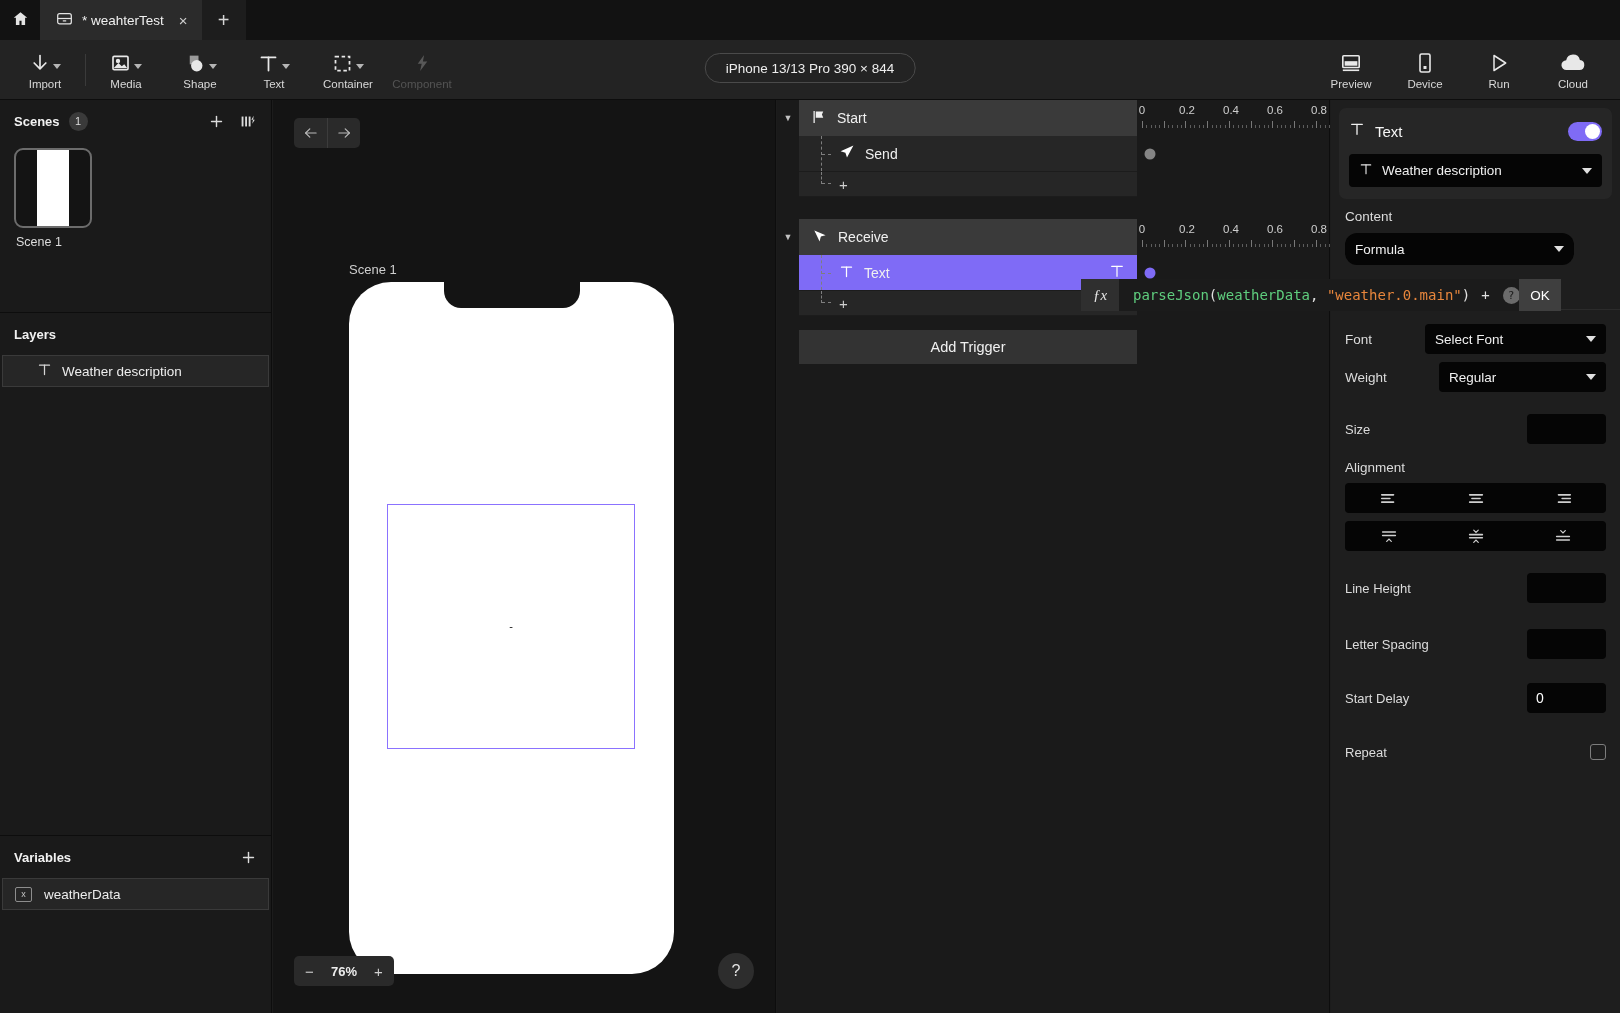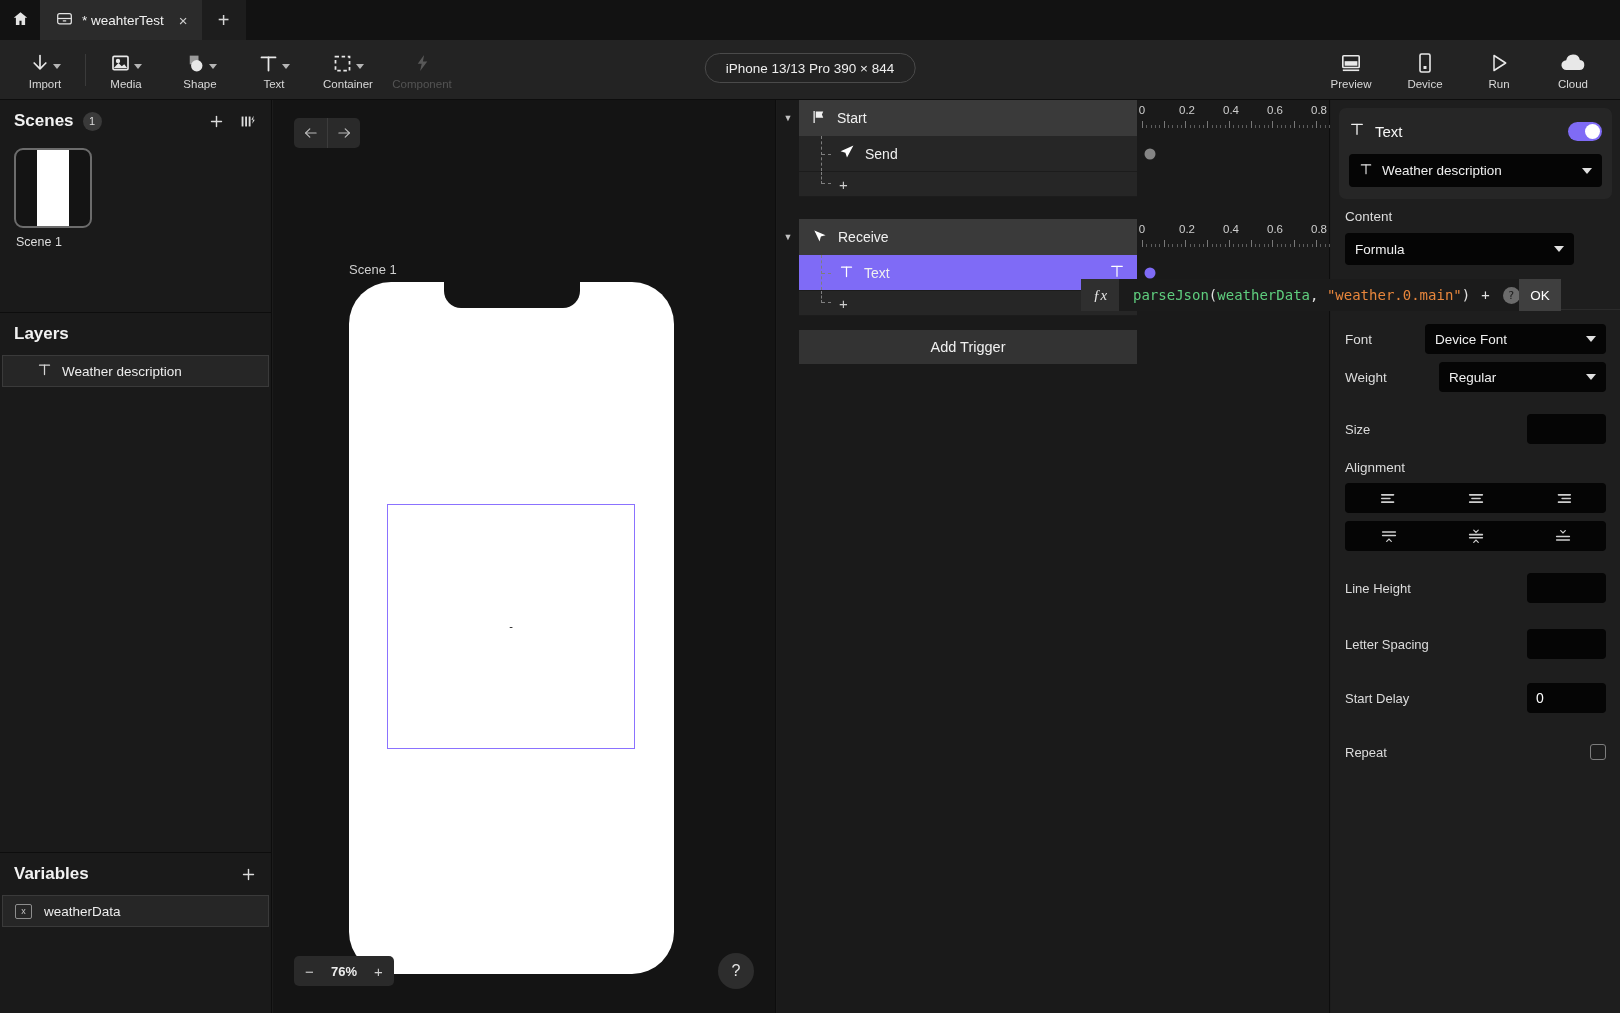--- a/index.html
+++ b/index.html
@@ -61,21 +61,21 @@
   .tool-group-right { position: absolute; right: 10px; top: 0; height: 60px; display: flex; align-items: center; }
 
   
   .leftpanel {
     position: absolute; left: 0; top: 100px; width: 272px; height: 913px;
     background: #1a1a1a; border-right: 1px solid #0d0d0d;
   }
   .panel-head {
     height: 42px; display: flex; align-items: center; padding: 0 14px; gap: 9px;
   }
-  .panel-title { font-size: 17px; font-weight: bold; color: #f2f2f2; }
+  .panel-title { font-size: 13px; font-weight: bold; color: #f2f2f2; }
   .count-badge {
     min-width: 19px; height: 19px; padding: 0 5px; border-radius: 10px;
     background: #3a3a3a; color: #ddd; font-size: 11px;
     display: flex; align-items: center; justify-content: center;
   }
   .panel-head-actions { margin-left: auto; display: flex; align-items: center; gap: 14px; }
   .icon-btn { cursor: pointer; color: #d8d8d8; display: flex; align-items: center; }
   .scenes-body { height: 170px; padding: 6px 14px 0 14px; }
   .scene-thumb-wrap { width: 78px; cursor: pointer; }
   .scene-thumb {
@@ -248,21 +248,21 @@
   }
   .select {
     margin-top: 10px; height: 33px; background: #050505; border-radius: 4px;
     display: flex; align-items: center; gap: 9px; padding: 0 10px;
     font-size: 13.5px; color: #f0f0f0; cursor: pointer; position: relative;
   }
   .select .dd { margin-left: auto; width: 0; height: 0; border-left: 5px solid transparent; border-right: 5px solid transparent; border-top: 6px solid #e0e0e0; }
   .sec-label { font-size: 13.5px; color: #dcdcdc; }
   .content-block { padding: 10px 14px 0 14px; }
   .content-select {
-    margin-top: 9px; height: 32px; background: #050505; border-radius: 4px;
+    margin-top: 9px; height: 32px; background: #050505; border-radius: 12px;
     display: flex; align-items: center; padding: 0 10px; font-size: 13.5px;
     color: #f0f0f0; cursor: pointer; width: 229px;
   }
   .fieldrow {
     display: flex; align-items: center; padding: 0 14px; height: 38px; margin-top: 10px;
   }
   .fieldrow .lbl { font-size: 13.5px; color: #dcdcdc; flex: none; width: 70px; }
   .fieldrow .ctl {
     width: 181px; height: 30px; background: #050505; border-radius: 4px; margin-left: auto;
     display: flex; align-items: center; padding: 0 10px; font-size: 13.5px; color: #f0f0f0;
@@ -468,21 +468,21 @@
         <span>
           <svg width="15" height="15" viewBox="0 0 24 24" fill="none" stroke="#d6d6d6" stroke-width="2" stroke-linecap="round">
               <line x1="4" y1="5" x2="20" y2="5"></line>
               <line x1="12" y1="5" x2="12" y2="20"></line>
             </svg>
         </span>
         <span>Weather description</span>
       </div>
     </div>
 
-    <div style="position:absolute; left:0; bottom:86px; width:100%;">
+    <div style="position:absolute; left:0; bottom:103px; width:100%;">
       <div class="panel-divider"></div>
       <div class="panel-head vars-head" style="border-top:none;">
         <span class="panel-title">Variables</span>
         <span class="panel-head-actions">
           <span class="icon-btn">
             <svg width="17" height="17" viewBox="0 0 24 24" stroke="#dcdcdc" stroke-width="2" stroke-linecap="round">
                 <line x1="12" y1="5" x2="12" y2="19"></line>
                 <line x1="5" y1="12" x2="19" y2="12"></line>
               </svg>
           </span>
@@ -784,21 +784,21 @@
         <span>Formula</span>
         <span class="dd" style="margin-left:auto; width:0; height:0; border-left:5px solid transparent; border-right:5px solid transparent; border-top:6px solid #e0e0e0;"></span>
       </div>
     </div>
 
     <div class="rp-sep" style="margin-top:44px;"></div>
 
     <div class="fieldrow">
       <span class="lbl">Font</span>
       <span class="ctl">
-        <span>Device Font</span>
+        <span>Select Font</span>
         <span class="dd"></span>
       </span>
     </div>
 
     <div class="fieldrow" style="margin-top:0;gap:24px;">
       <span class="lbl">Weight</span>
       <span class="ctl">
         <span>Regular</span>
         <span class="dd"></span>
       </span>

